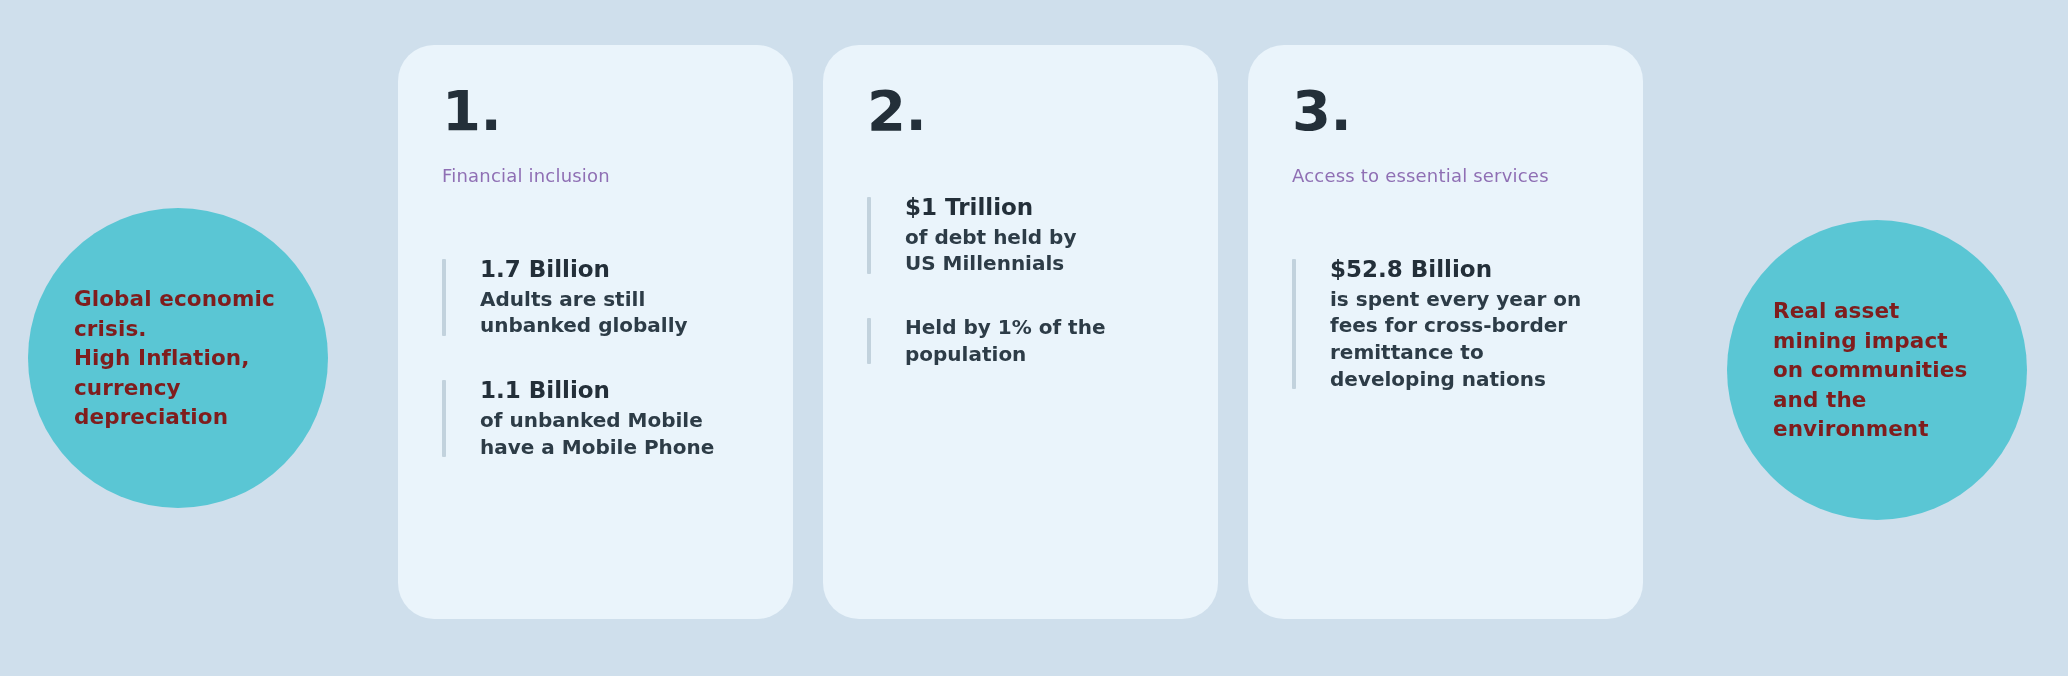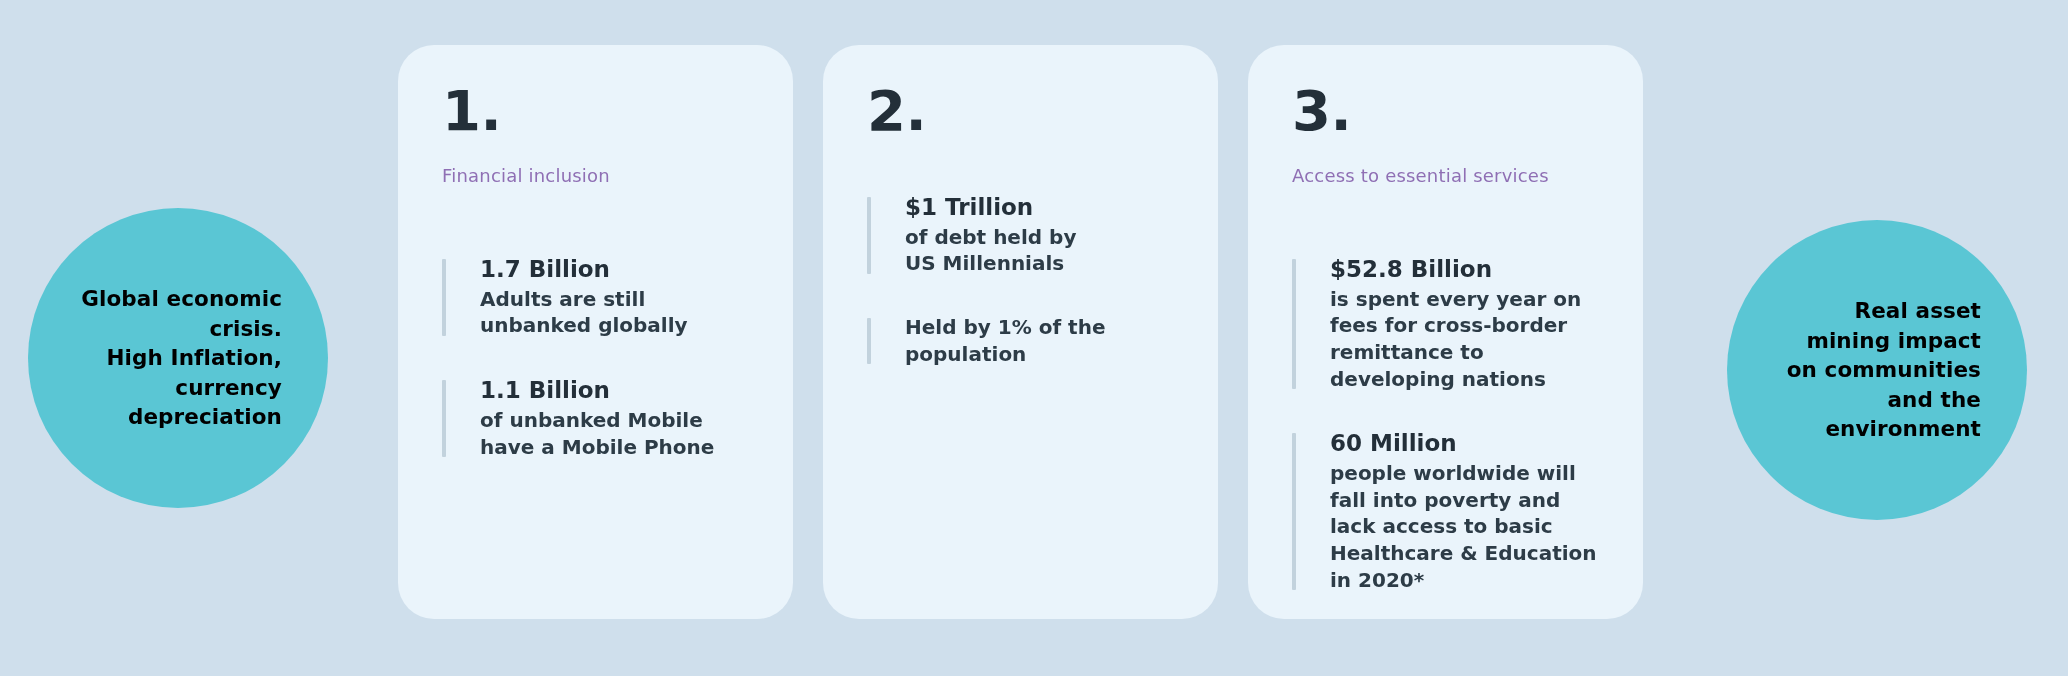--- a/index.html
+++ b/index.html
@@ -21,22 +21,22 @@
   }
 
   
   .circle {
     position: absolute;
     border-radius: 50%;
     background: #5ac6d4;
     display: flex;
     align-items: center;
     justify-content: center;
-    text-align: right;
-    color: #000000;
+    text-align: left;
+    color: #7f1d1d;
     font-weight: bold;
     font-size: 21.5px;
     line-height: 1.38;
     letter-spacing: 0.1px;
     box-sizing: border-box;
   }
   .circle .circle-text {
     white-space: pre-line;
     padding: 0 46px;
     display: block;
@@ -171,24 +171,20 @@
     </div>
 
     <div class="card">
       <div class="card-number">3.</div>
       <div class="card-title">Access to essential services</div>
       <div class="stats">
         <div class="stat">
           <div class="stat-value">$52.8 Billion</div>
           <div class="stat-desc">is spent every year on fees for cross-border remittance to developing nations</div>
         </div>
-        <div class="stat">
-          <div class="stat-value">60 Million</div>
-          <div class="stat-desc">people worldwide will fall into poverty and lack access to basic Healthcare &amp; Education in 2020*</div>
-        </div>
       </div>
     </div>
 
   </div>
 
   <div class="circle" id="circle-right">
     <span class="circle-text">Real asset  mining impact on communities and the environment</span>
   </div>
 
 </div>

